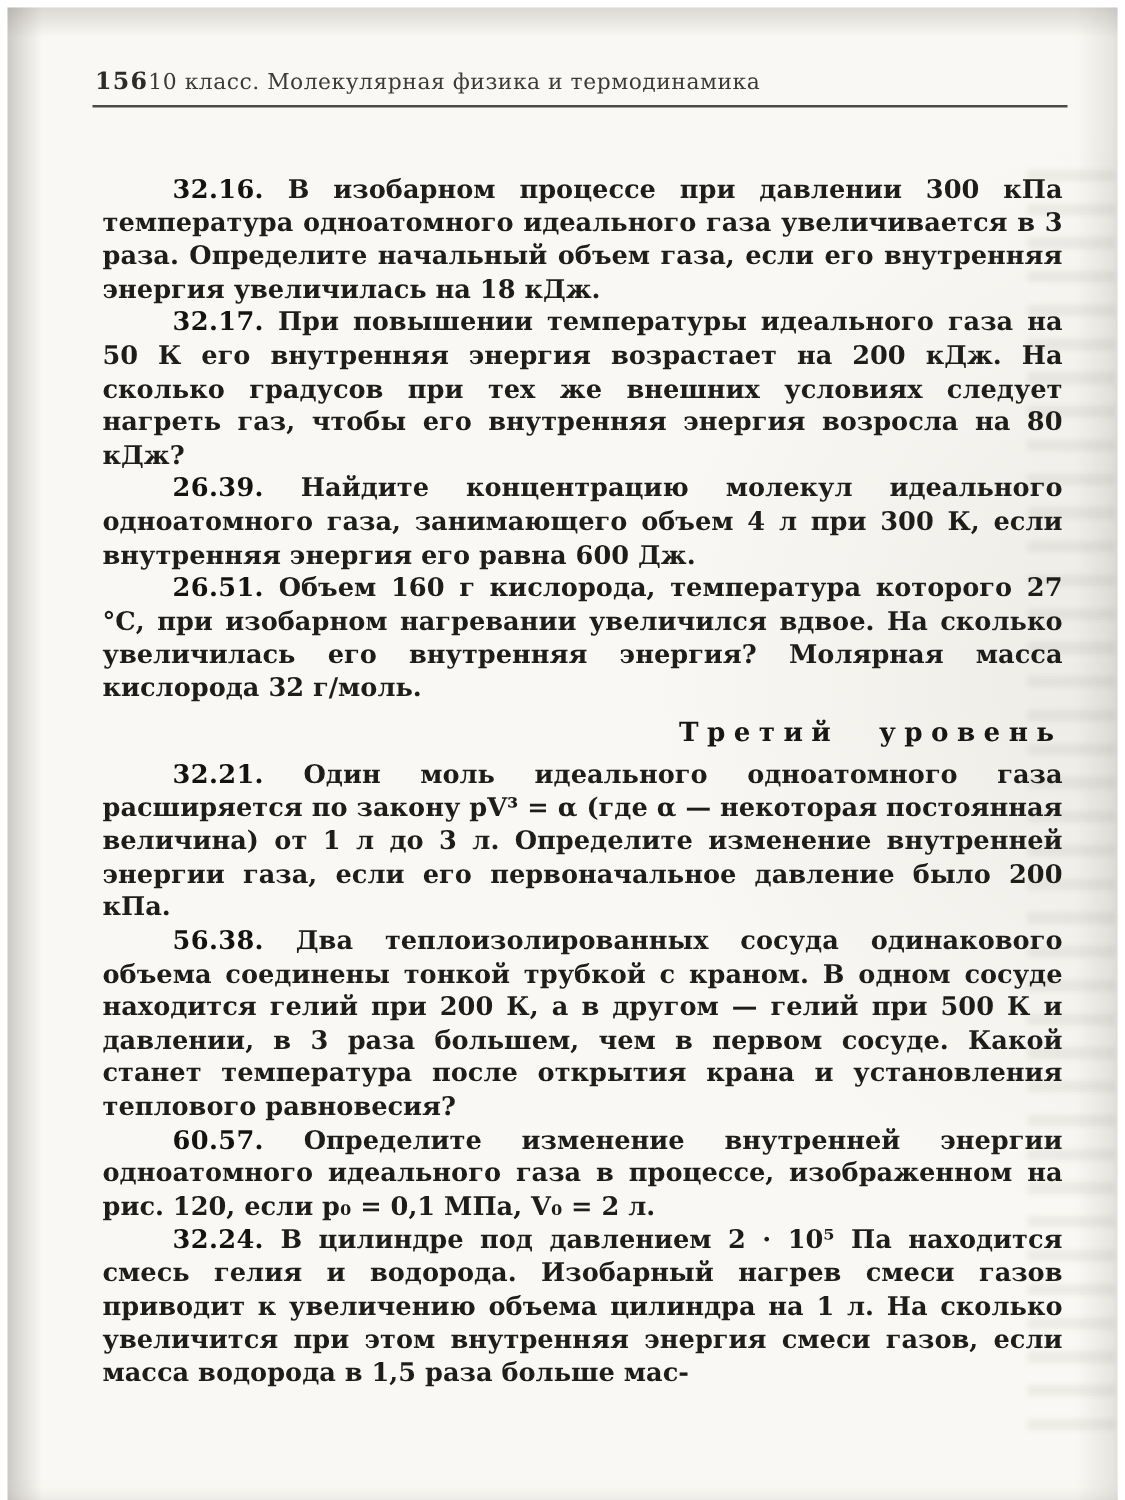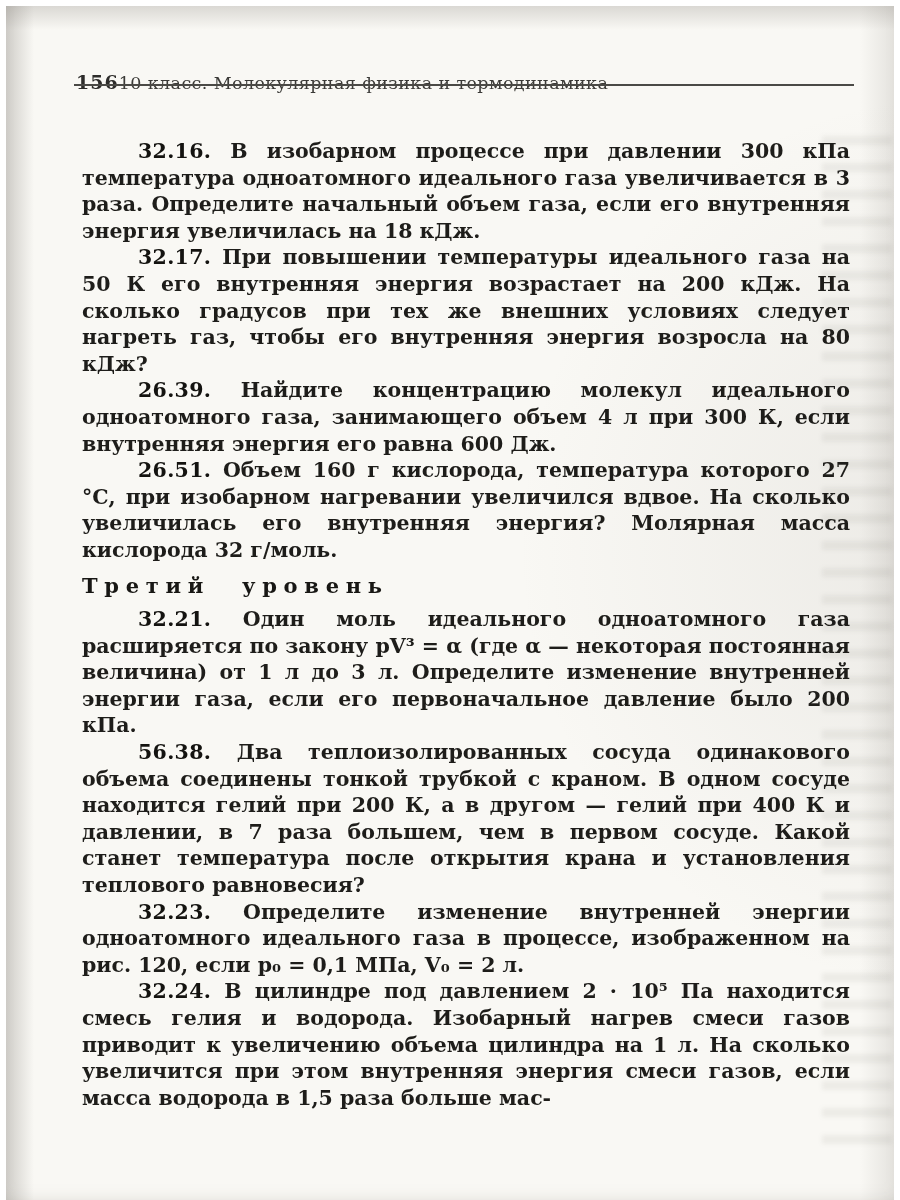--- a/index.html
+++ b/index.html
@@ -44,21 +44,20 @@
     left: 70px;
     width: 776px;
     display: flex;
     align-items: baseline;
   }
   .page-number {
     font-size: 19px;
     font-weight: 700;
     color: #2d2c2a;
     letter-spacing: 1px;
-    margin-top: 17px;
   }
   .running-title {
     flex: 1;
     font-size: 17.5px;
     color: #3b3a37;
     letter-spacing: 0.4px;
     padding-right: 60px;
   }
   .header-rule {
     position: absolute;
@@ -82,21 +81,21 @@
   }
   .body-text p {
     margin: 0;
     text-indent: 56px;
   }
   .problem-number {
     color: #141310;
     letter-spacing: 0.3px;
   }
   .section-header {
-    text-align: left;
+    text-align: right;
     text-indent: 0;
     font-size: 21px;
     font-weight: 700;
     color: #181714;
     letter-spacing: 0.32em;
     word-spacing: 0.85em;
     margin: 9px 0 7px 0;
   }
 </style>
 </head>
@@ -113,17 +112,17 @@
 
   <div class="body-text">
     <p><b class="problem-number">32.16.</b> <span>В изобарном процессе при давлении 300 кПа температура одноатомного идеального газа увеличивается в 3 раза. Определите начальный объем газа, если его внутренняя энергия увеличилась на 18 кДж.</span></p>
     <p><b class="problem-number">32.17.</b> <span>При повышении температуры идеального газа на 50 К его внутренняя энергия возрастает на 200 кДж. На сколько градусов при тех же внешних условиях следует нагреть газ, чтобы его внутренняя энергия возросла на 80 кДж?</span></p>
     <p><b class="problem-number">26.39.</b> <span>Найдите концентрацию молекул идеального одноатомного газа, занимающего объем 4 л при 300 К, если внутренняя энергия его равна 600 Дж.</span></p>
     <p><b class="problem-number">26.51.</b> <span>Объем 160 г кислорода, температура которого 27 °С, при изобарном нагревании увеличился вдвое. На сколько увеличилась его внутренняя энергия? Молярная масса кислорода 32 г/моль.</span></p>
 
     <div class="section-header">Третий уровень</div>
 
     <p><b class="problem-number">32.21.</b> <span>Один моль идеального одноатомного газа расширяется по закону pV³ = α (где α — некоторая постоянная величина) от 1 л до 3 л. Определите изменение внутренней энергии газа, если его первоначальное давление было 200 кПа.</span></p>
-    <p><b class="problem-number">56.38.</b> <span>Два теплоизолированных сосуда одинакового объема соединены тонкой трубкой с краном. В одном сосуде находится гелий при 200 К, а в другом — гелий при 400 К и давлении, в 7 раза большем, чем в первом сосуде. Какой станет температура после открытия крана и установления теплового равновесия?</span></p>
-    <p><b class="problem-number">32.23.</b> <span>Определите изменение внутренней энергии одноатомного идеального газа в процессе, изображенном на рис. 120, если p₀ = 0,1 МПа, V₀ = 2 л.</span></p>
+    <p><b class="problem-number">56.38.</b> <span>Два теплоизолированных сосуда одинакового объема соединены тонкой трубкой с краном. В одном сосуде находится гелий при 200 К, а в другом — гелий при 500 К и давлении, в 3 раза большем, чем в первом сосуде. Какой станет температура после открытия крана и установления теплового равновесия?</span></p>
+    <p><b class="problem-number">60.57.</b> <span>Определите изменение внутренней энергии одноатомного идеального газа в процессе, изображенном на рис. 120, если p₀ = 0,1 МПа, V₀ = 2 л.</span></p>
     <p><b class="problem-number">32.24.</b> <span>В цилиндре под давлением 2 · 10⁵ Па находится смесь гелия и водорода. Изобарный нагрев смеси газов приводит к увеличению объема цилиндра на 1 л. На сколько увеличится при этом внутренняя энергия смеси газов, если масса водорода в 1,5 раза больше мас-</span></p>
   </div>
 </div>
 
 </body></html>

